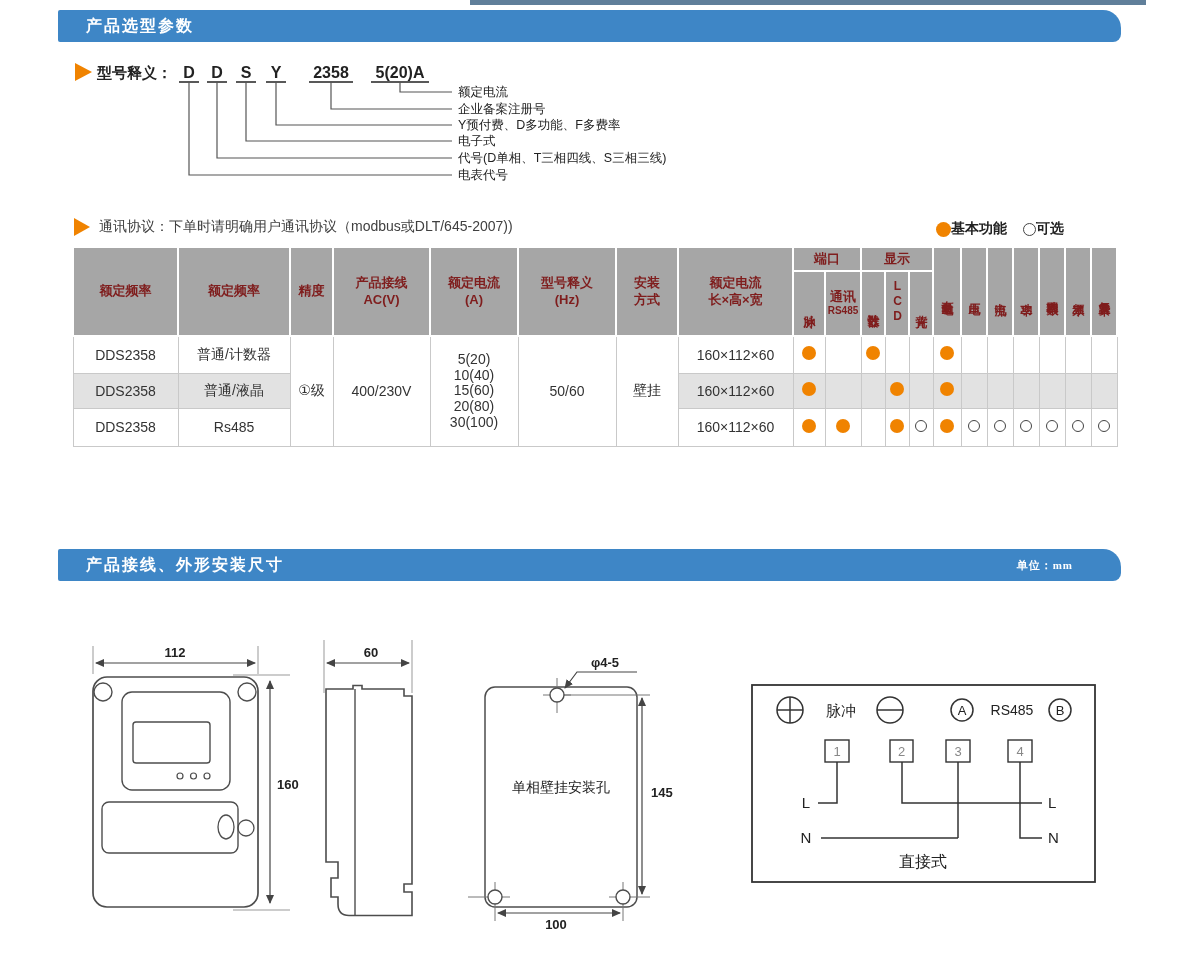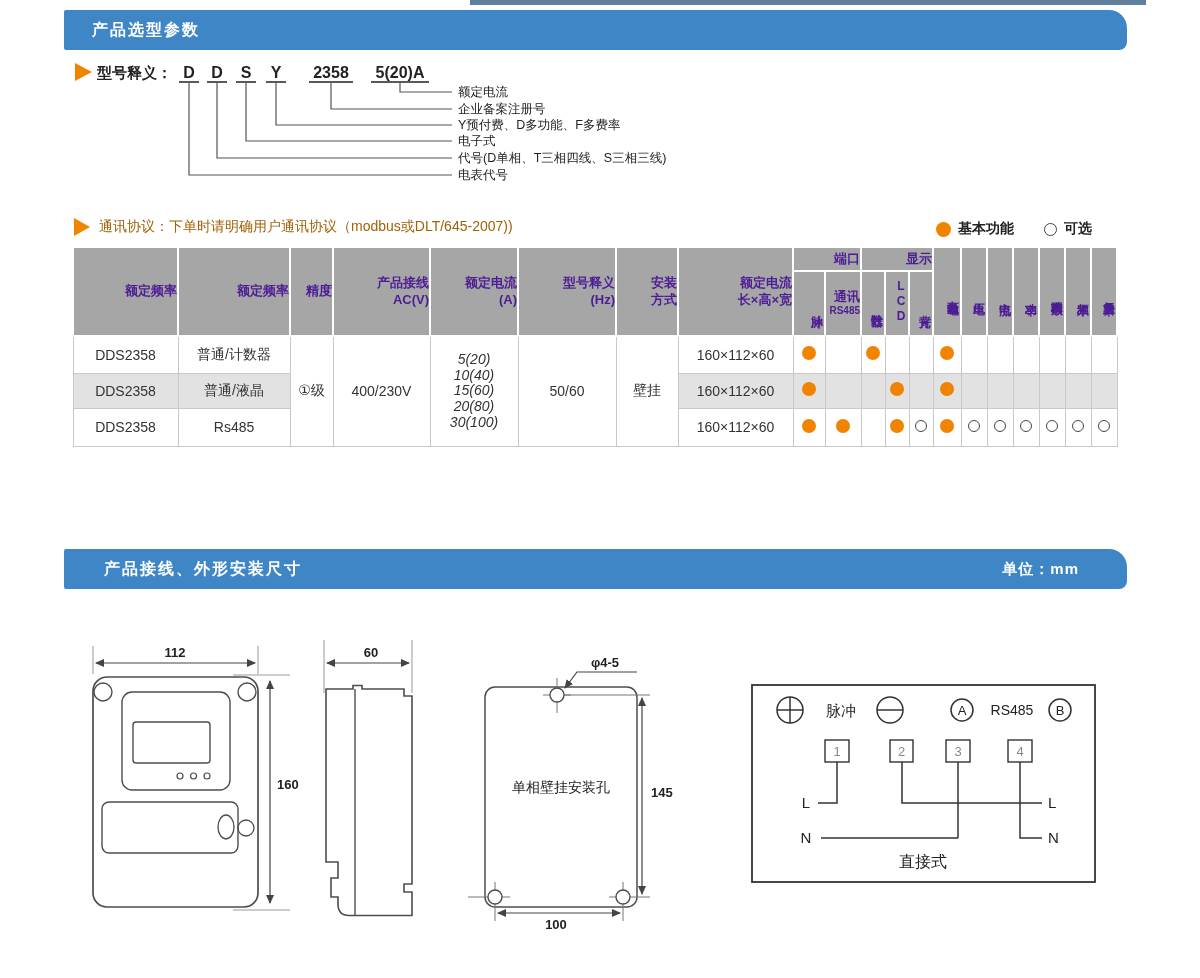--- a/index.html
+++ b/index.html
@@ -3,54 +3,54 @@
 <meta charset="utf-8">
 <style>
   * { margin:0; padding:0; box-sizing:border-box; }
   html,body { background:#fff; }
   .page {
     position:relative; width:1200px; height:978px; background:#ffffff; overflow:hidden;
     font-family:"Liberation Sans","DejaVu Sans",sans-serif; color:#222;
   }
   .top-strip { position:absolute; left:470px; top:0; width:676px; height:5px; background:#607f9a; }
   .banner {
-    position:absolute; left:64px; width:1063px; height:40px; background:#3e86c6;
+    position:absolute; left:58px; width:1063px; height:32px; background:#3e86c6;
     border-radius:2px 18px 8px 2px; display:flex; align-items:center;
     color:#fff; font-size:16px; font-weight:bold; letter-spacing:2px;
   }
   .banner .btitle { padding-left:28px; }
-  .banner .unit { margin-left:auto; padding-right:48px; letter-spacing:1px; font-size:15px; }
+  .banner .unit { margin-left:auto; padding-right:48px; letter-spacing:1px; font-size:11px;font-family:Liberation Serif, serif; }
   .banner1 { top:10px; }
-  .banner2 { top:549px;padding-left:12px; }
+  .banner2 { top:549px; }
   svg text { font-family:"Liberation Sans","DejaVu Sans",sans-serif; }
   .model-svg { position:absolute; left:0; top:45px; }
   .proto-row { position:absolute; left:74px; top:218px; display:flex; align-items:center; gap:9px; }
   .tri { width:0; height:0; border-left:16px solid #f08300; border-top:9px solid transparent; border-bottom:9px solid transparent; }
-  .proto-text { font-size:14px; color:#a16207; font-weight:500; }
-  .legend { position:absolute; left:936px; top:220px; display:flex; align-items:center; gap:7px; font-size:14px; font-weight:bold; }
+  .proto-text { font-size:14px; color:#404040; font-weight:500; }
+  .legend { position:absolute; left:936px; top:220px; display:flex; align-items:center; font-size:14px; font-weight:bold; }
   .legend .gap { width:16px; }
   .dot { display:inline-block; border-radius:50%; }
   .dot-basic { width:14px; height:14px; background:#f08300; }
   .dot-opt { width:12px; height:12px; background:#fff; border:1.6px solid #444; }
   .legend .dot-basic { width:15px; height:15px; }
   .legend .dot-opt { width:13px; height:13px; }
 
   table.spec { position:absolute; left:72px; top:246px; border-collapse:collapse; table-layout:fixed; width:1044px; }
   table.spec th {
-    background:#a6a6a6; color:#4c1d95; border:2px solid #fff;
+    background:#a6a6a6; color:#7f1d1d; border:2px solid #fff;
     font-weight:bold; font-size:13px; line-height:1.25; white-space:pre-line;
-    text-align:right; vertical-align:middle; padding:0;
+    text-align:center; vertical-align:middle; padding:0;
   }
   table.spec th.grp { font-size:13px; }
   table.spec td {
     border:1px solid #c9c9c9; background:#fff; font-size:14px; color:#333;
     text-align:center; vertical-align:middle; padding:0 2px;
   }
   tr.shaded td { background:#e2e2e2; }
-  td.cur { text-align:left; padding-left:14px; font-size:13.5px; line-height:1.12; white-space:pre-line;font-style:italic; }
+  td.cur { text-align:left; padding-left:14px; font-size:13.5px; line-height:1.12; white-space:pre-line; }
   .vtext { writing-mode:vertical-rl; text-orientation:upright; letter-spacing:1px; display:inline-block; font-size:12px; }
   th.comm { font-size:12px; }
   th.comm .rs { display:block; font-size:10px; font-weight:bold; letter-spacing:0; }
   td.dotc { padding:0; }
   .draw-svg { position:absolute; left:0; top:596px; }
   .dimtxt { font-size:13px; font-weight:bold; fill:#222; }
   .cjk { font-size:14px; fill:#222; }
 </style>
 </head>
 <body>

